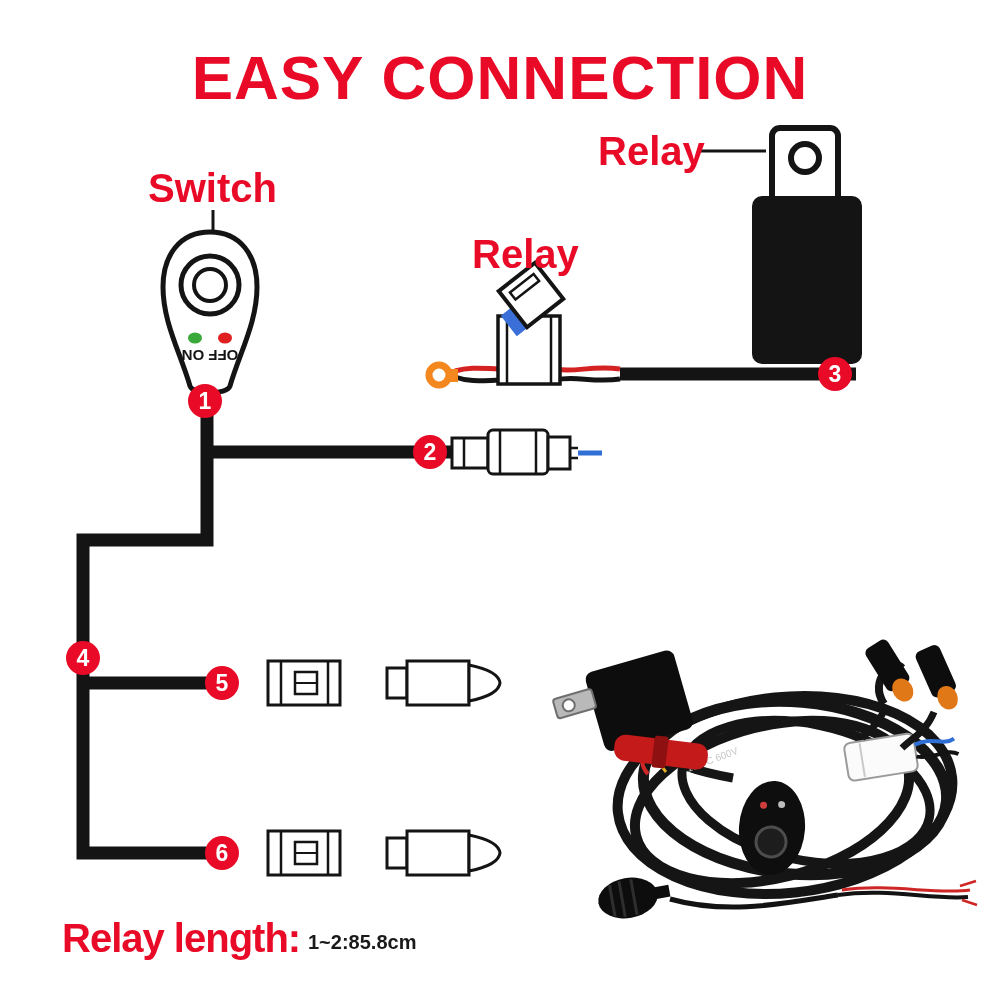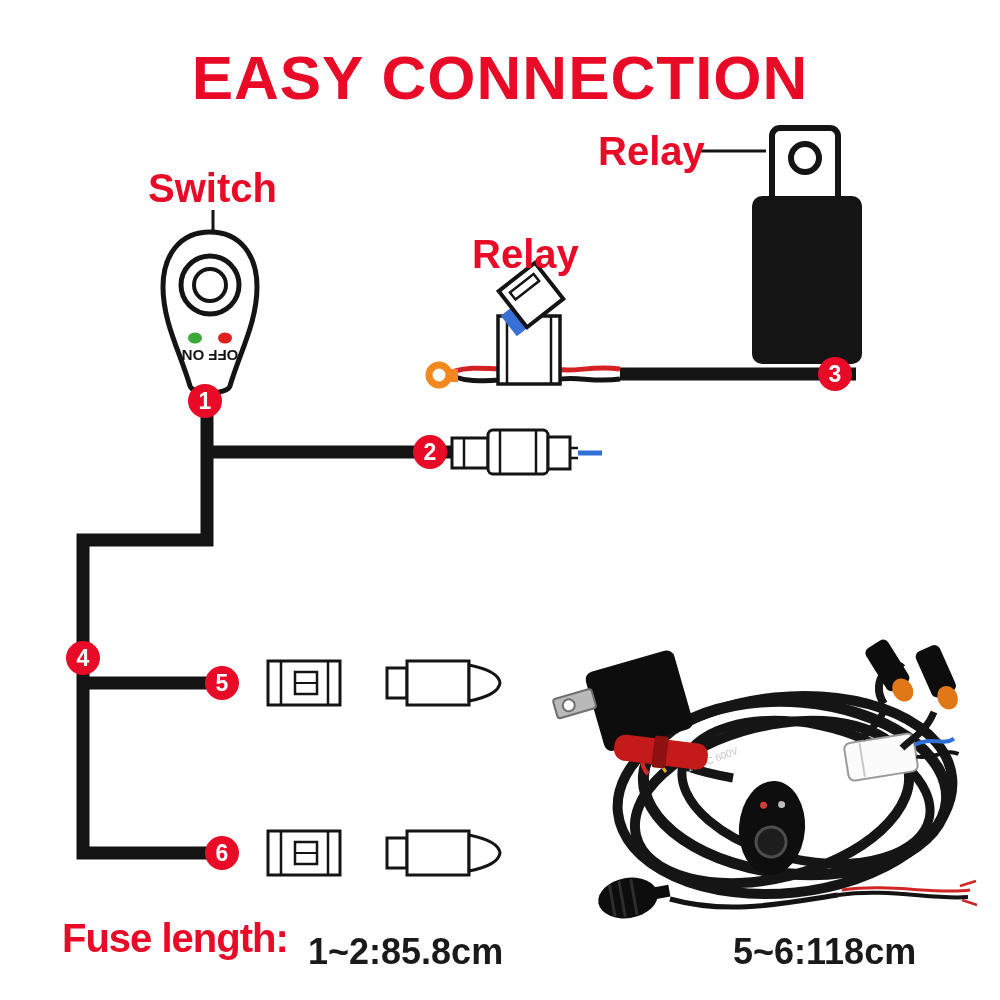--- a/index.html
+++ b/index.html
@@ -19,21 +19,21 @@
          font-size:62px;font-weight:bold;color:var(--accent-red);letter-spacing:1px;margin-top:6px;}
   .lbl{position:absolute;font-weight:bold;color:var(--accent-red);line-height:1;}
   .lbl-switch{left:148px;top:168px;font-size:40px;}
   .lbl-relay{left:598px;top:131px;font-size:40px;}
   .lbl-fuse{left:472px;top:234px;font-size:40px;}
   .badge{position:absolute;width:34px;height:34px;border-radius:50%;
          background:var(--accent-red);color:#fff;font-size:23px;font-weight:bold;
          display:flex;align-items:center;justify-content:center;}
   .footer-label{position:absolute;left:62px;top:916px;font-size:40px;font-weight:bold;
                 color:var(--accent-red);letter-spacing:-1px;}
-  .meas{position:absolute;top:931px;font-size:36px;font-weight:bold;color:#1a1a1a;}
+  .meas{position:absolute;top:931px;font-size:20px;font-weight:bold;color:#1a1a1a;}
   .meas-1{left:308px}.meas-2{left:521px}.meas-3{left:733px}
   
   .harness{stroke:var(--wire-black);stroke-width:13;fill:none;stroke-linejoin:miter}
   .leader{stroke:var(--wire-black);stroke-width:3;fill:none}
   .outline{fill:#ffffff;stroke:var(--wire-black)}
   .wire-red{stroke:var(--wire-red);stroke-width:5;fill:none}
   .wire-blk{stroke:var(--wire-black);stroke-width:5;fill:none}
   .wire-blue{stroke:var(--wire-blue);stroke-width:5;fill:none}
   .photo-cable{stroke:#151515;fill:none}
 </style>
@@ -177,16 +177,15 @@
   <div class="lbl lbl-relay">Relay</div>
   <div class="lbl lbl-fuse">Relay</div>
 
   <div class="badge" style="left:188px;top:384px">1</div>
   <div class="badge" style="left:413px;top:435px">2</div>
   <div class="badge" style="left:818px;top:357px">3</div>
   <div class="badge" style="left:66px;top:641px">4</div>
   <div class="badge" style="left:205px;top:666px">5</div>
   <div class="badge" style="left:205px;top:836px">6</div>
 
-  <div class="footer-label">Fuse length:</div>
+  <div class="footer-label">Relay length:</div>
   <div class="meas meas-1">1~2:85.8cm</div>
-  <div class="meas meas-3">5~6:118cm</div>
 </div>
 
 </body></html>

